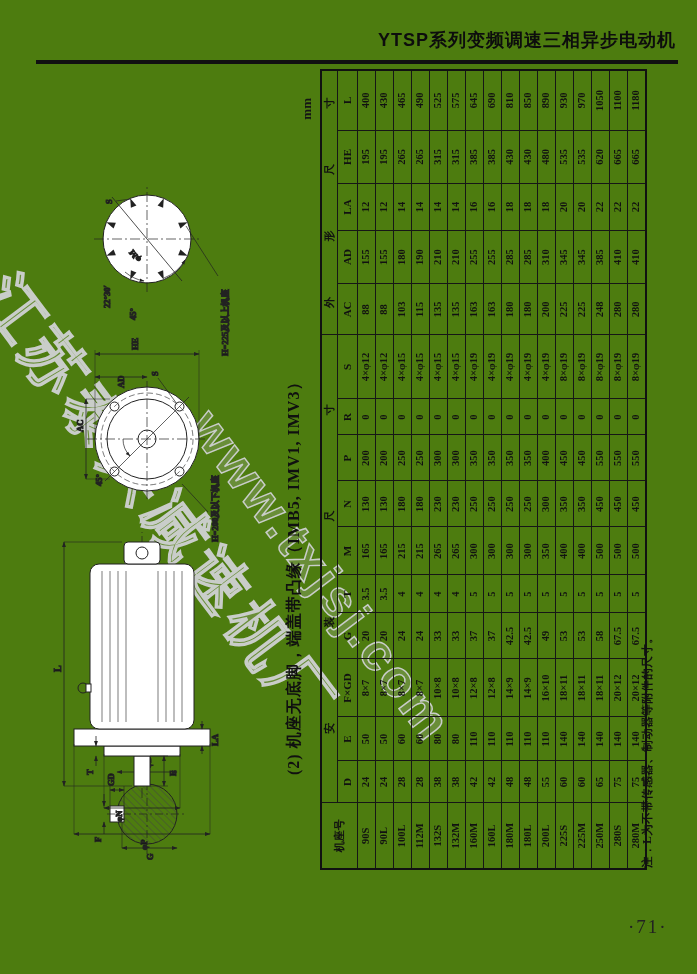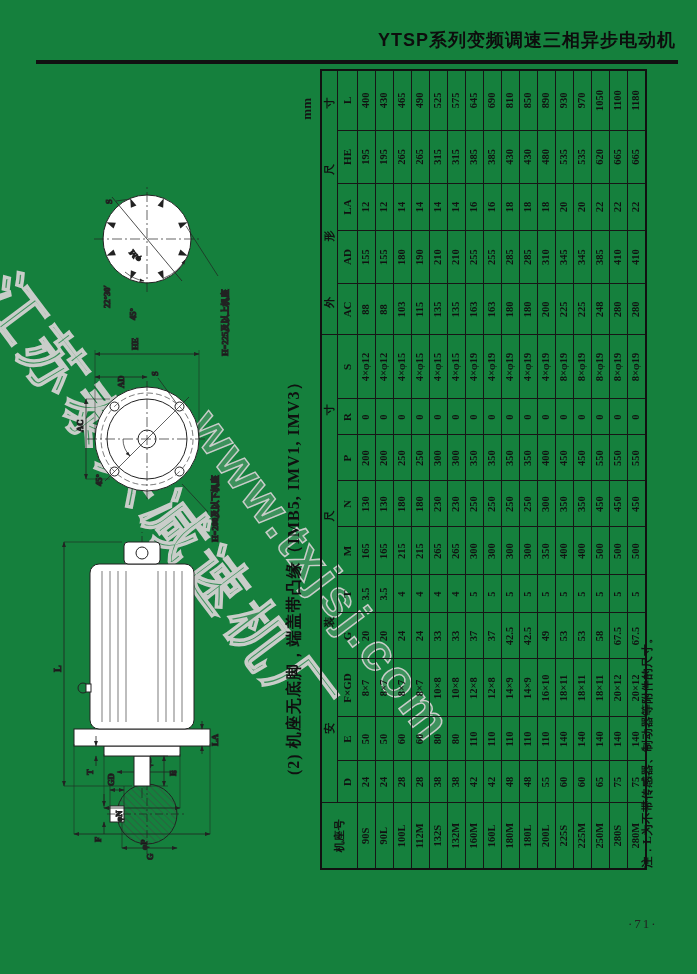--- a/index.html
+++ b/index.html
@@ -1,28 +1,28 @@
 <!DOCTYPE html>
 <html><head>
 <meta charset="utf-8">
 <style>
   html,body{margin:0;padding:0;background:#777;}
   .page{
     position:relative; width:697px; height:974px; margin:0 auto;
-    background:#15803d; overflow:hidden;
+    background:#4d7c0f; overflow:hidden;
     font-family:"Liberation Serif","DejaVu Serif",serif; color:#151515;
   }
   
   .doc-title{
     position:absolute; top:28px; left:0; right:21px; text-align:right;
     font-family:"Liberation Sans","DejaVu Sans",sans-serif;
     font-size:18px; font-weight:bold; letter-spacing:1px; color:#0d0d0d;
   }
   .title-rule{position:absolute; top:60px; left:36px; right:19px; height:3.5px; background:#111;}
-  .page-number{position:absolute; top:916px; left:628px; font-size:13px; letter-spacing:2px; color:#222;}
+  .page-number{position:absolute; top:916px; left:628px; font-size:19px; letter-spacing:2px; color:#222;}
   
   .watermark{
     position:absolute; z-index:1; pointer-events:none; white-space:nowrap;
     font-family:"Liberation Sans","DejaVu Sans",sans-serif; font-weight:bold;
     color:rgba(205,210,206,0.22); -webkit-text-stroke:1.5px #c9cdc9;
   }
   .wm-1{top:258px; left:28px; font-size:62px; transform:rotate(53deg); transform-origin:0 0; letter-spacing:6px;}
   .wm-2{top:398px; left:225px; font-size:52px; transform:rotate(53deg); transform-origin:0 0; letter-spacing:3px;}
   
   .rotated{

